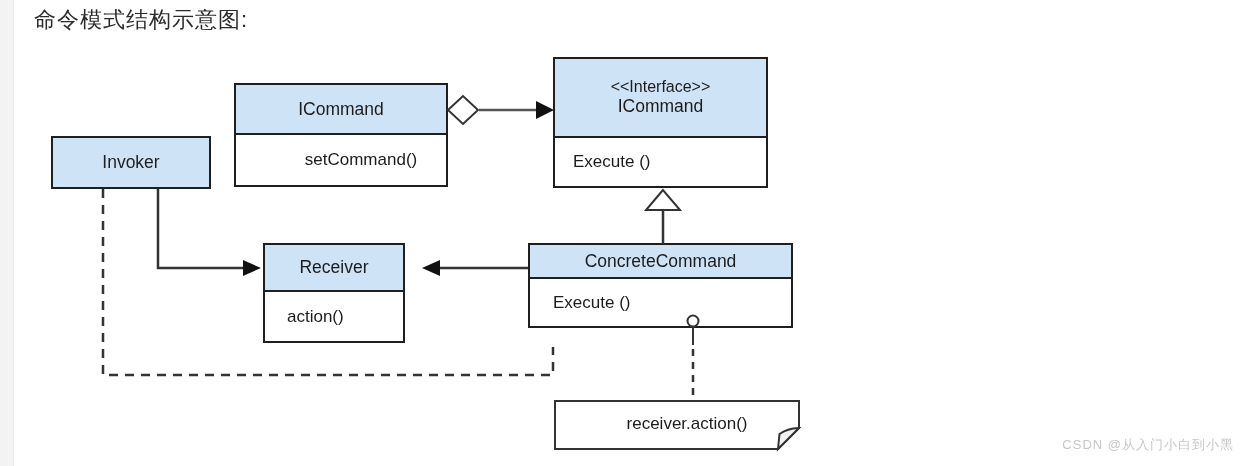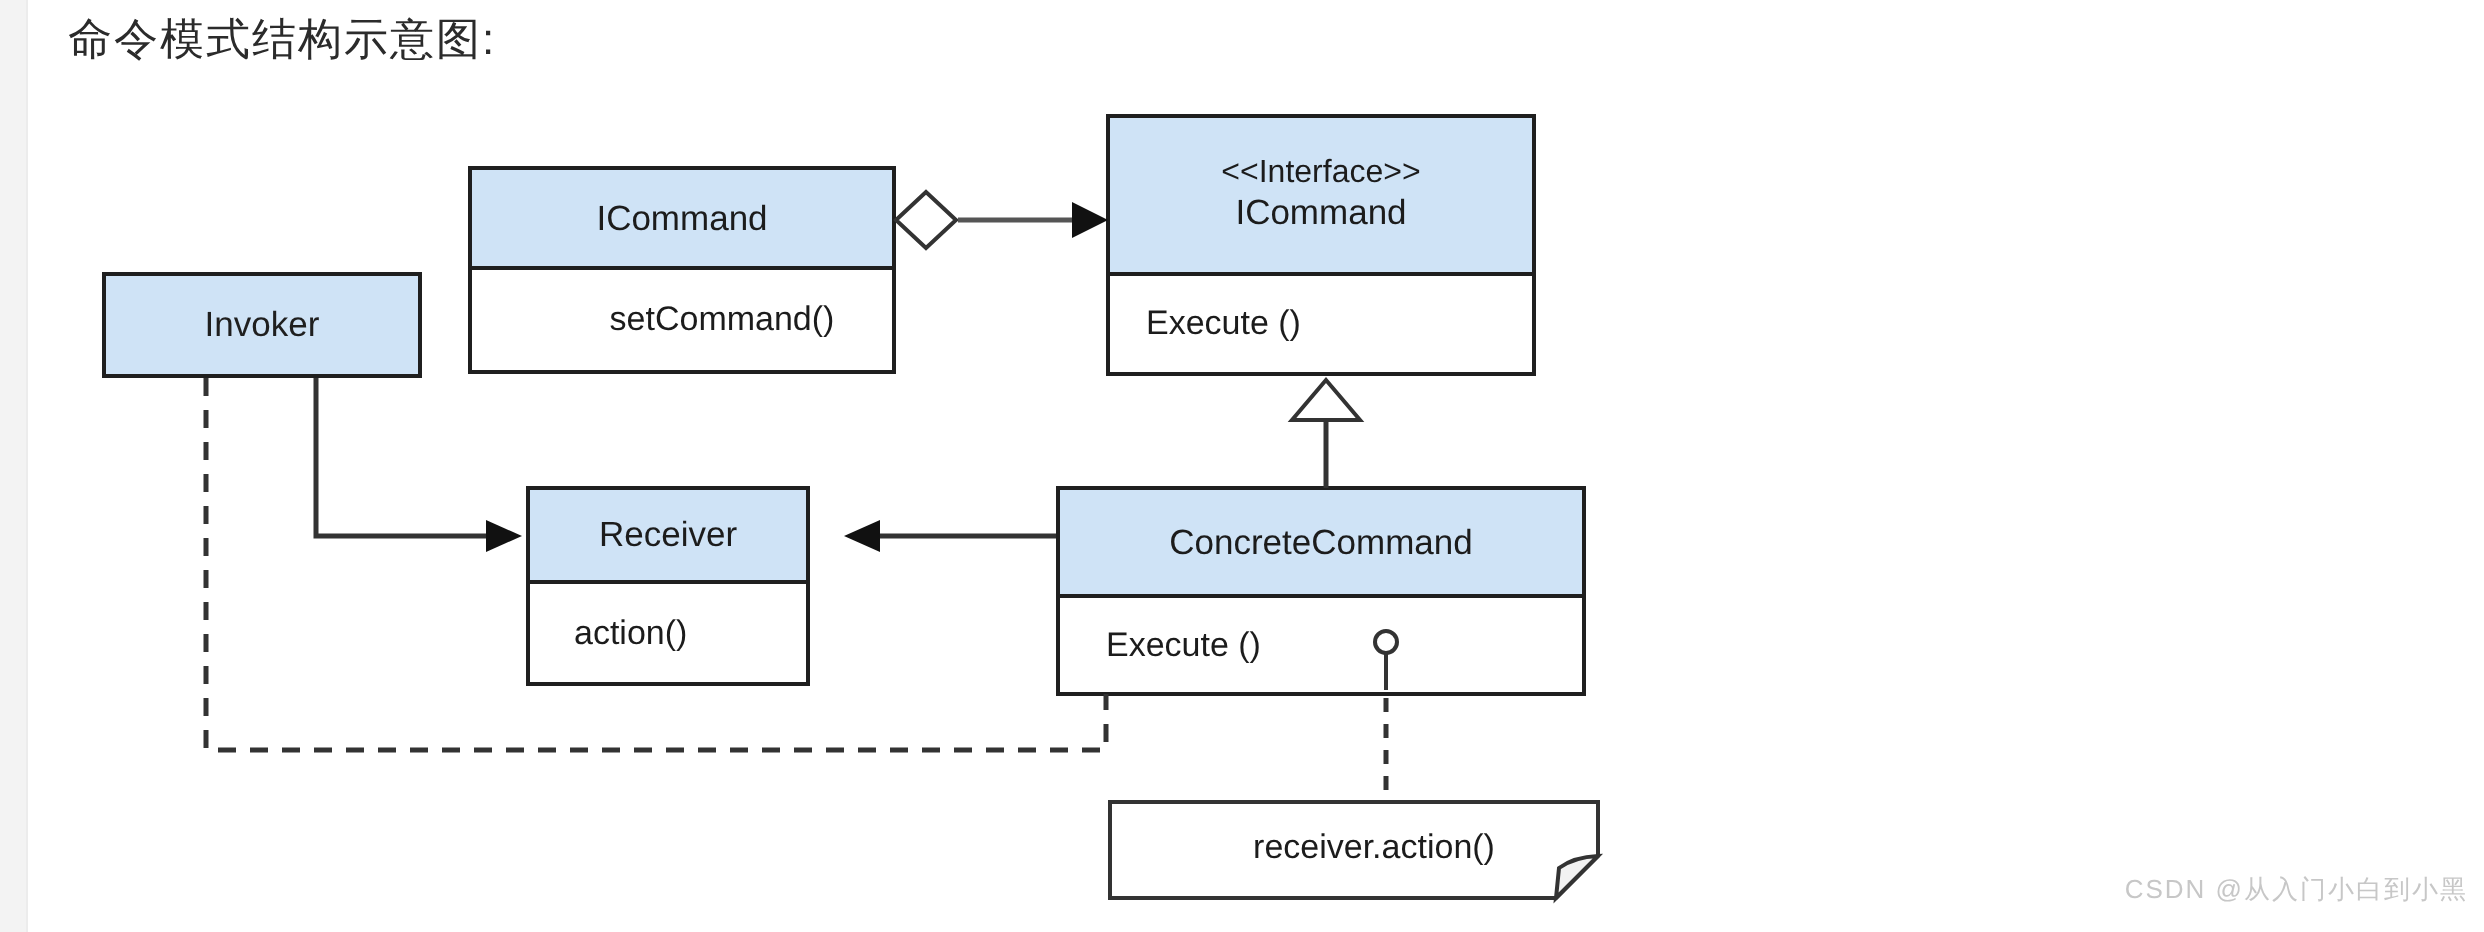--- a/index.html
+++ b/index.html
@@ -58,21 +58,21 @@
   <div class="uml-class" style="left:51px;top:136px;width:160px;height:53px;">
     <div class="single">Invoker</div>
   </div>
 
   <div class="uml-class" style="left:263px;top:243px;width:142px;">
     <div class="uml-hdr" style="height:47px;">Receiver</div>
     <div class="uml-mem" style="height:49px;padding-left:22px;">action()</div>
   </div>
 
   <div class="uml-class" style="left:528px;top:243px;width:265px;">
-    <div class="uml-hdr" style="height:54px;">ConcreteCommand</div>
+    <div class="uml-hdr" style="height:34px;">ConcreteCommand</div>
     <div class="uml-mem" style="height:47px;padding-left:23px;">Execute ()</div>
   </div>
 
   <svg class="overlay" width="1242" height="466" viewBox="0 0 1242 466">
 
     <path d="M555 401 H799 V428 L778 449 H555 Z" fill="#ffffff" stroke="#333333" stroke-width="2"></path>
     <path d="M799 428 L778 449 L779.5 434 Q787 428.5 799 428 Z" fill="#f2f2f2" stroke="#333333" stroke-width="2"></path>
 
     <polygon points="448,110 463,96 478,110 463,124" fill="#ffffff" stroke="#333333" stroke-width="2"></polygon>
     <line x1="479" y1="110" x2="540" y2="110" stroke="#555555" stroke-width="2.5"></line>

